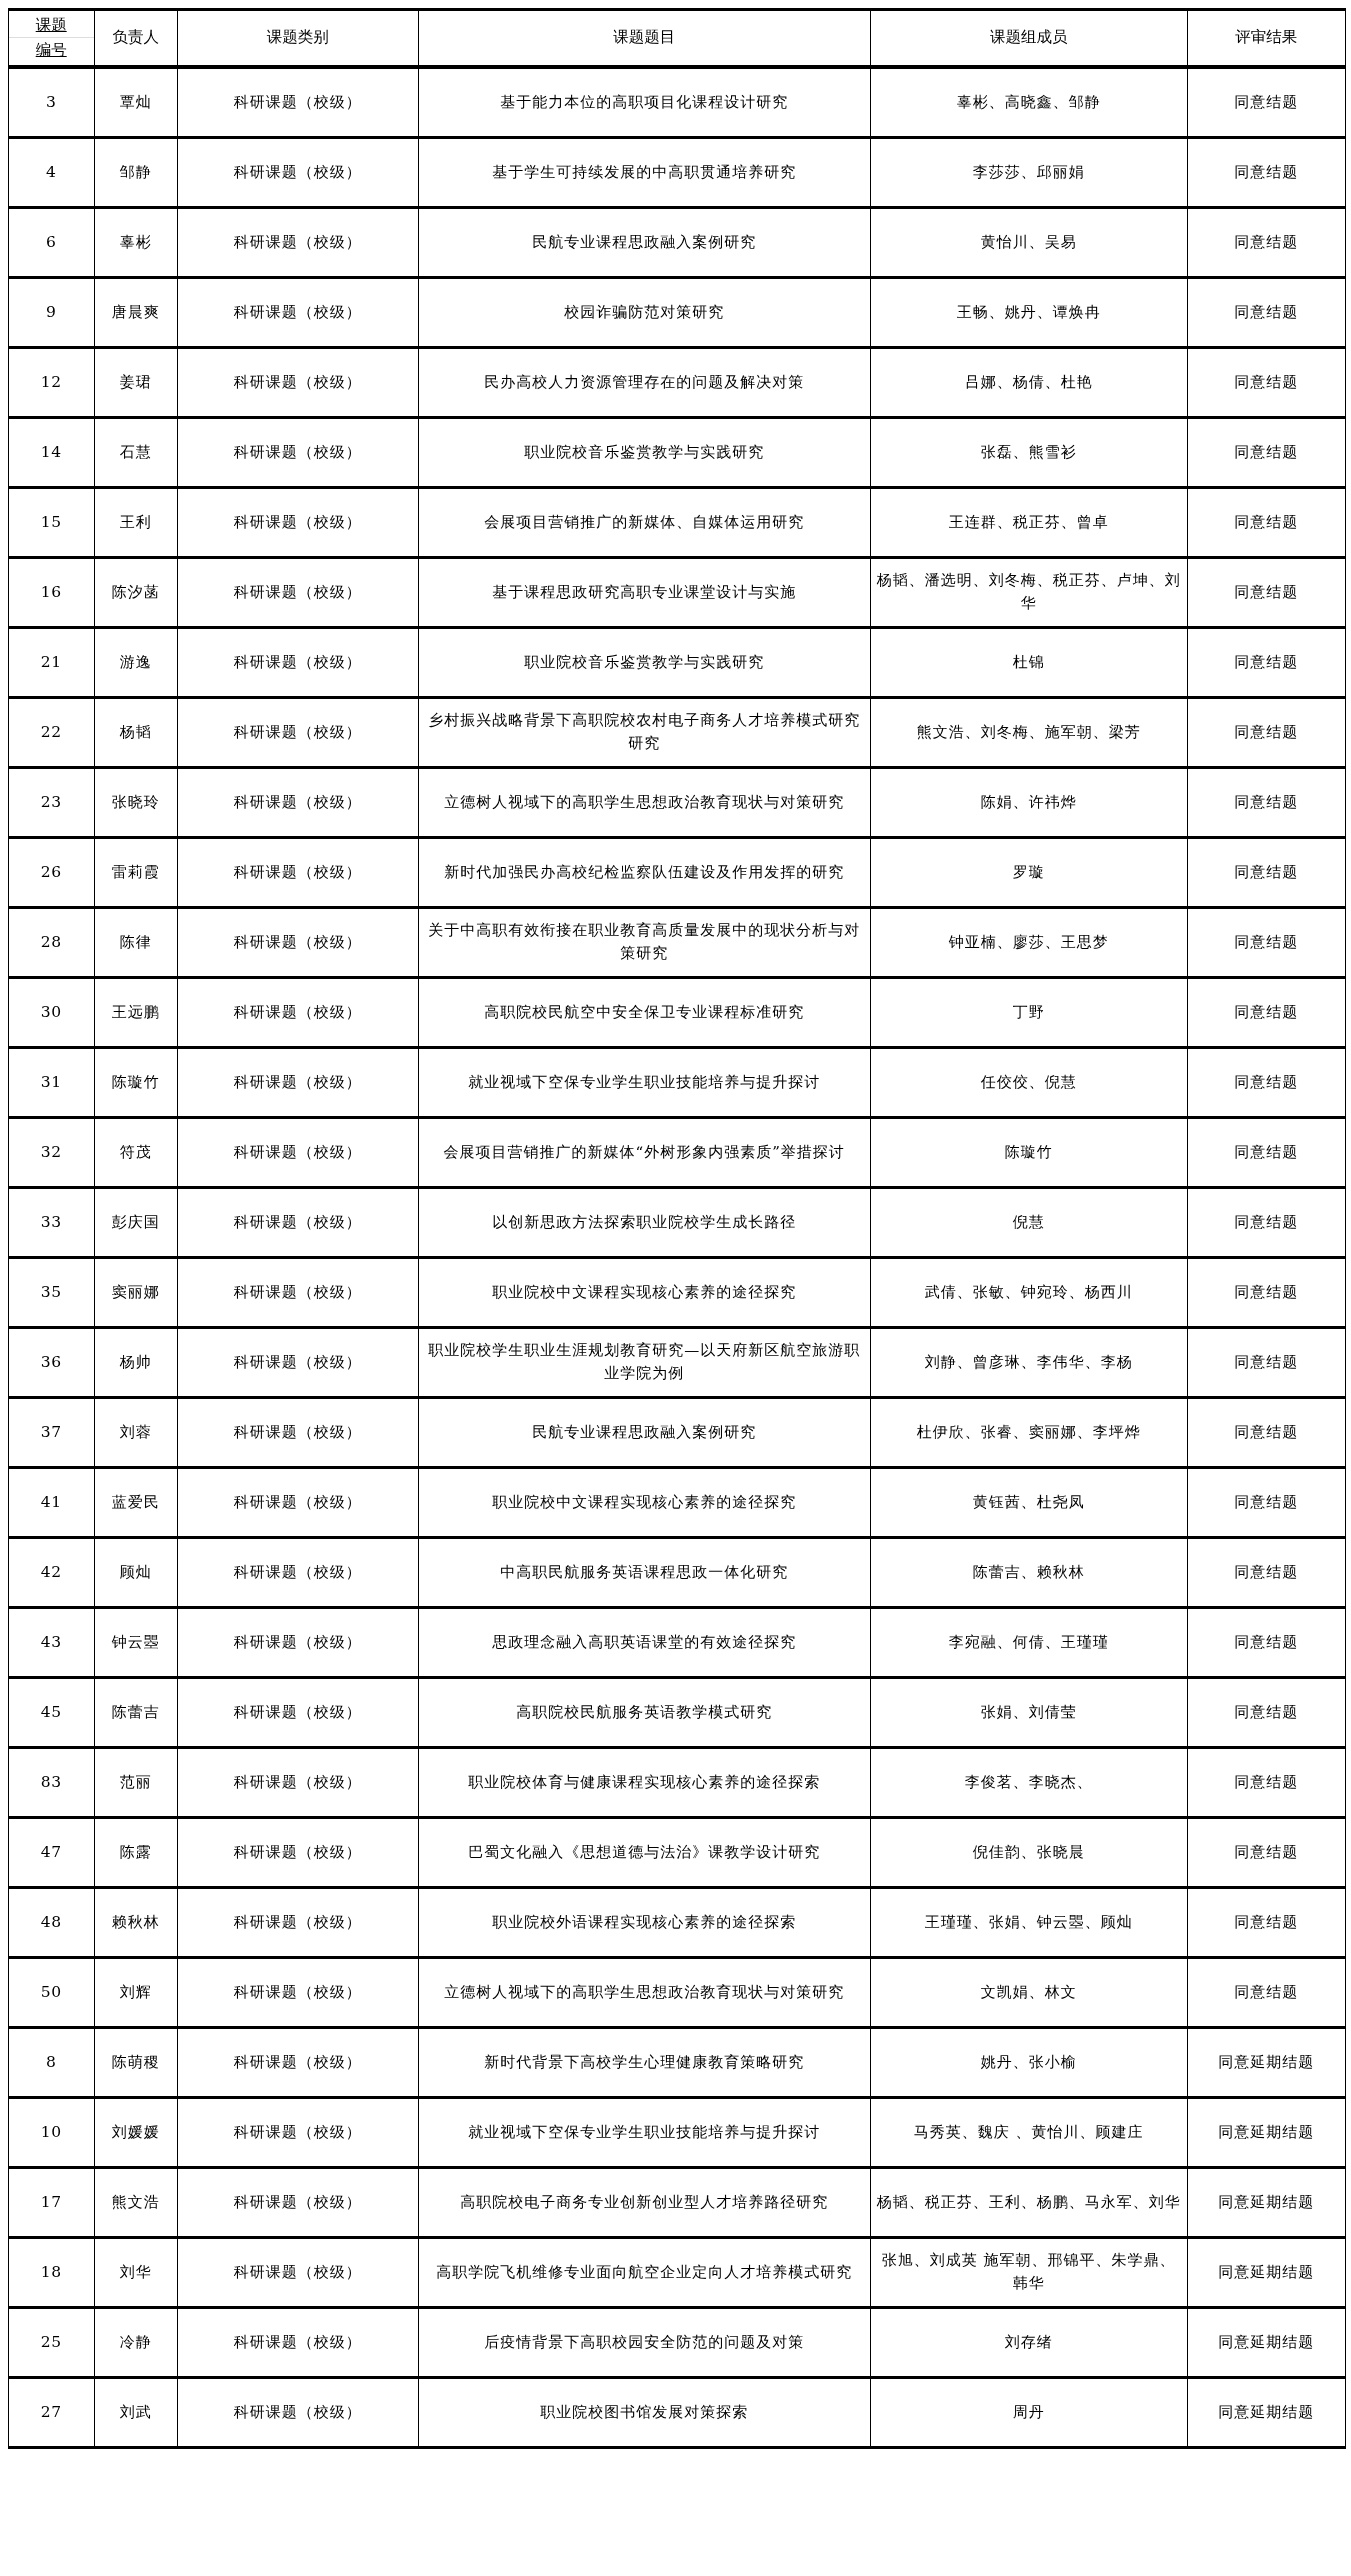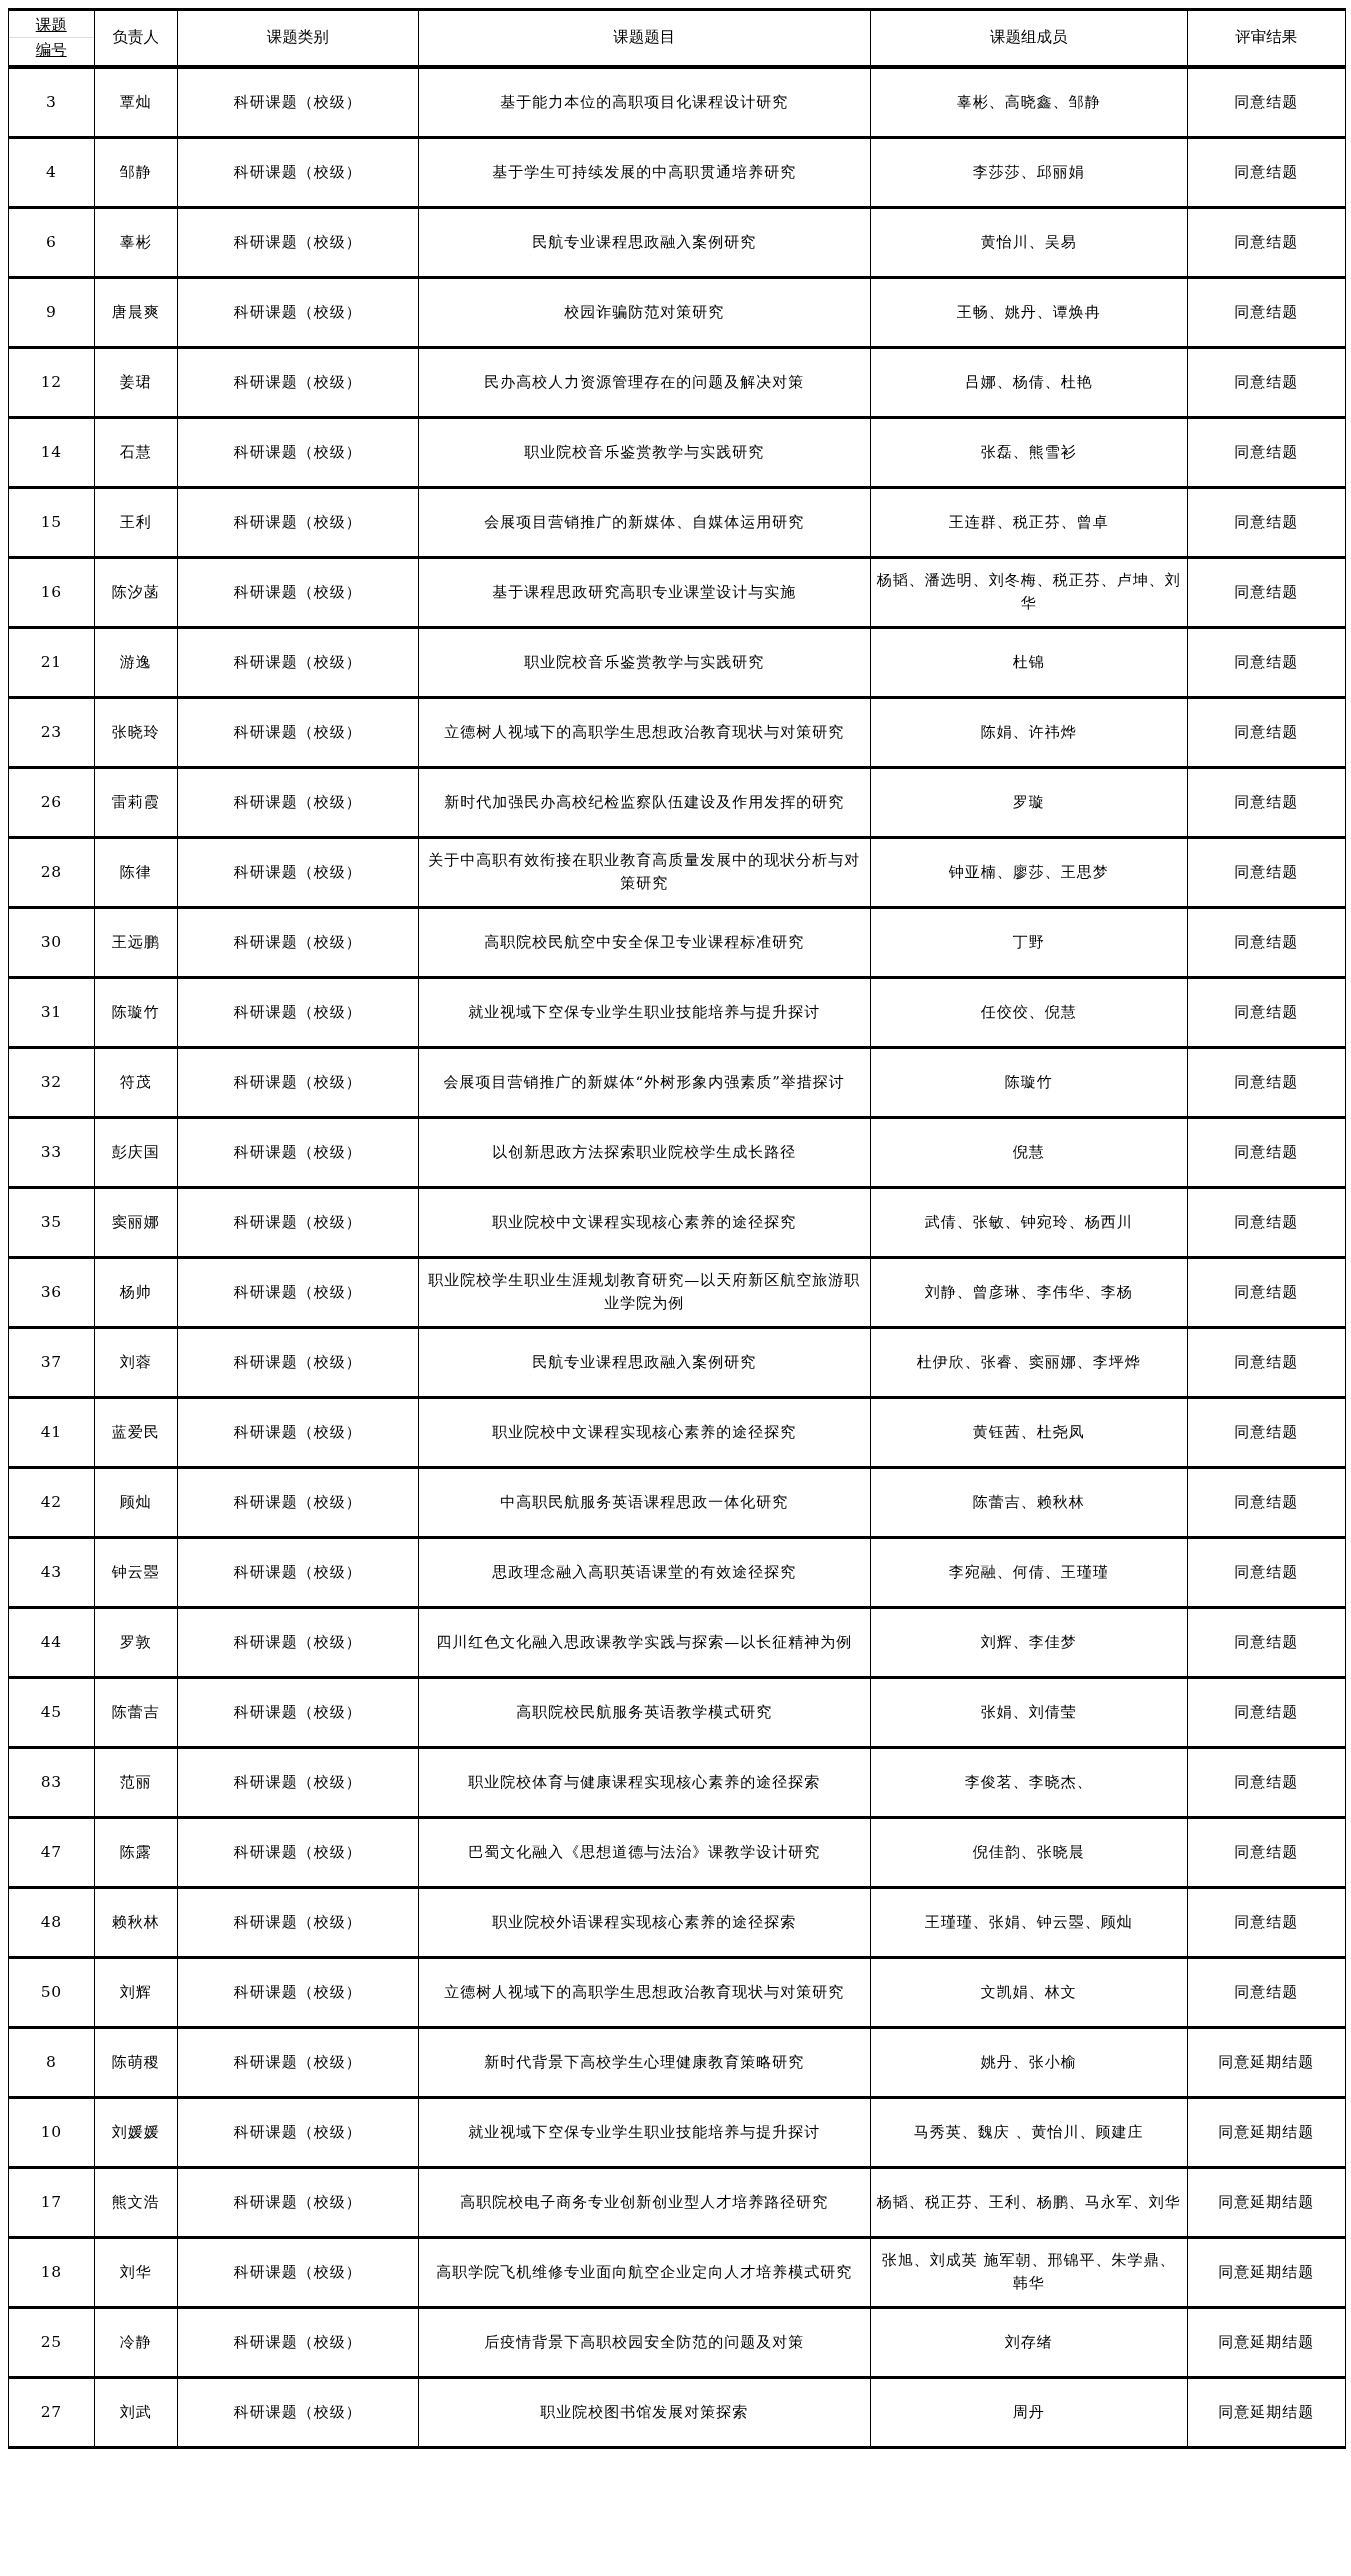--- a/index.html
+++ b/index.html
@@ -111,20 +111,28 @@
   </tr>
         <tr>
     <td class="num">21</td>
     <td>游逸</td>
     <td>科研课题（校级）</td>
     <td class="title">职业院校音乐鉴赏教学与实践研究</td>
     <td class="members">杜锦</td>
     <td class="result">同意结题</td>
   </tr>
         <tr>
+    <td class="num">22</td>
+    <td>杨韬</td>
+    <td>科研课题（校级）</td>
+    <td class="title">乡村振兴战略背景下高职院校农村电子商务人才培养模式研究研究</td>
+    <td class="members">熊文浩、刘冬梅、施军朝、梁芳</td>
+    <td class="result">同意结题</td>
+  </tr>
+        <tr>
     <td class="num">23</td>
     <td>张晓玲</td>
     <td>科研课题（校级）</td>
     <td class="title">立德树人视域下的高职学生思想政治教育现状与对策研究</td>
     <td class="members">陈娟、许祎烨</td>
     <td class="result">同意结题</td>
   </tr>
         <tr>
     <td class="num">26</td>
     <td>雷莉霞</td>
@@ -212,28 +220,20 @@
     <td class="title">中高职民航服务英语课程思政一体化研究</td>
     <td class="members">陈蕾吉、赖秋林</td>
     <td class="result">同意结题</td>
   </tr>
         <tr>
     <td class="num">43</td>
     <td>钟云瞾</td>
     <td>科研课题（校级）</td>
     <td class="title">思政理念融入高职英语课堂的有效途径探究</td>
     <td class="members">李宛融、何倩、王瑾瑾</td>
-    <td class="result">同意结题</td>
-  </tr>
-        <tr>
-    <td class="num">44</td>
-    <td>罗敦</td>
-    <td>科研课题（校级）</td>
-    <td class="title">四川红色文化融入思政课教学实践与探索—以长征精神为例</td>
-    <td class="members">刘辉、李佳梦</td>
     <td class="result">同意结题</td>
   </tr>
         <tr>
     <td class="num">45</td>
     <td>陈蕾吉</td>
     <td>科研课题（校级）</td>
     <td class="title">高职院校民航服务英语教学模式研究</td>
     <td class="members">张娟、刘倩莹</td>
     <td class="result">同意结题</td>
   </tr>

